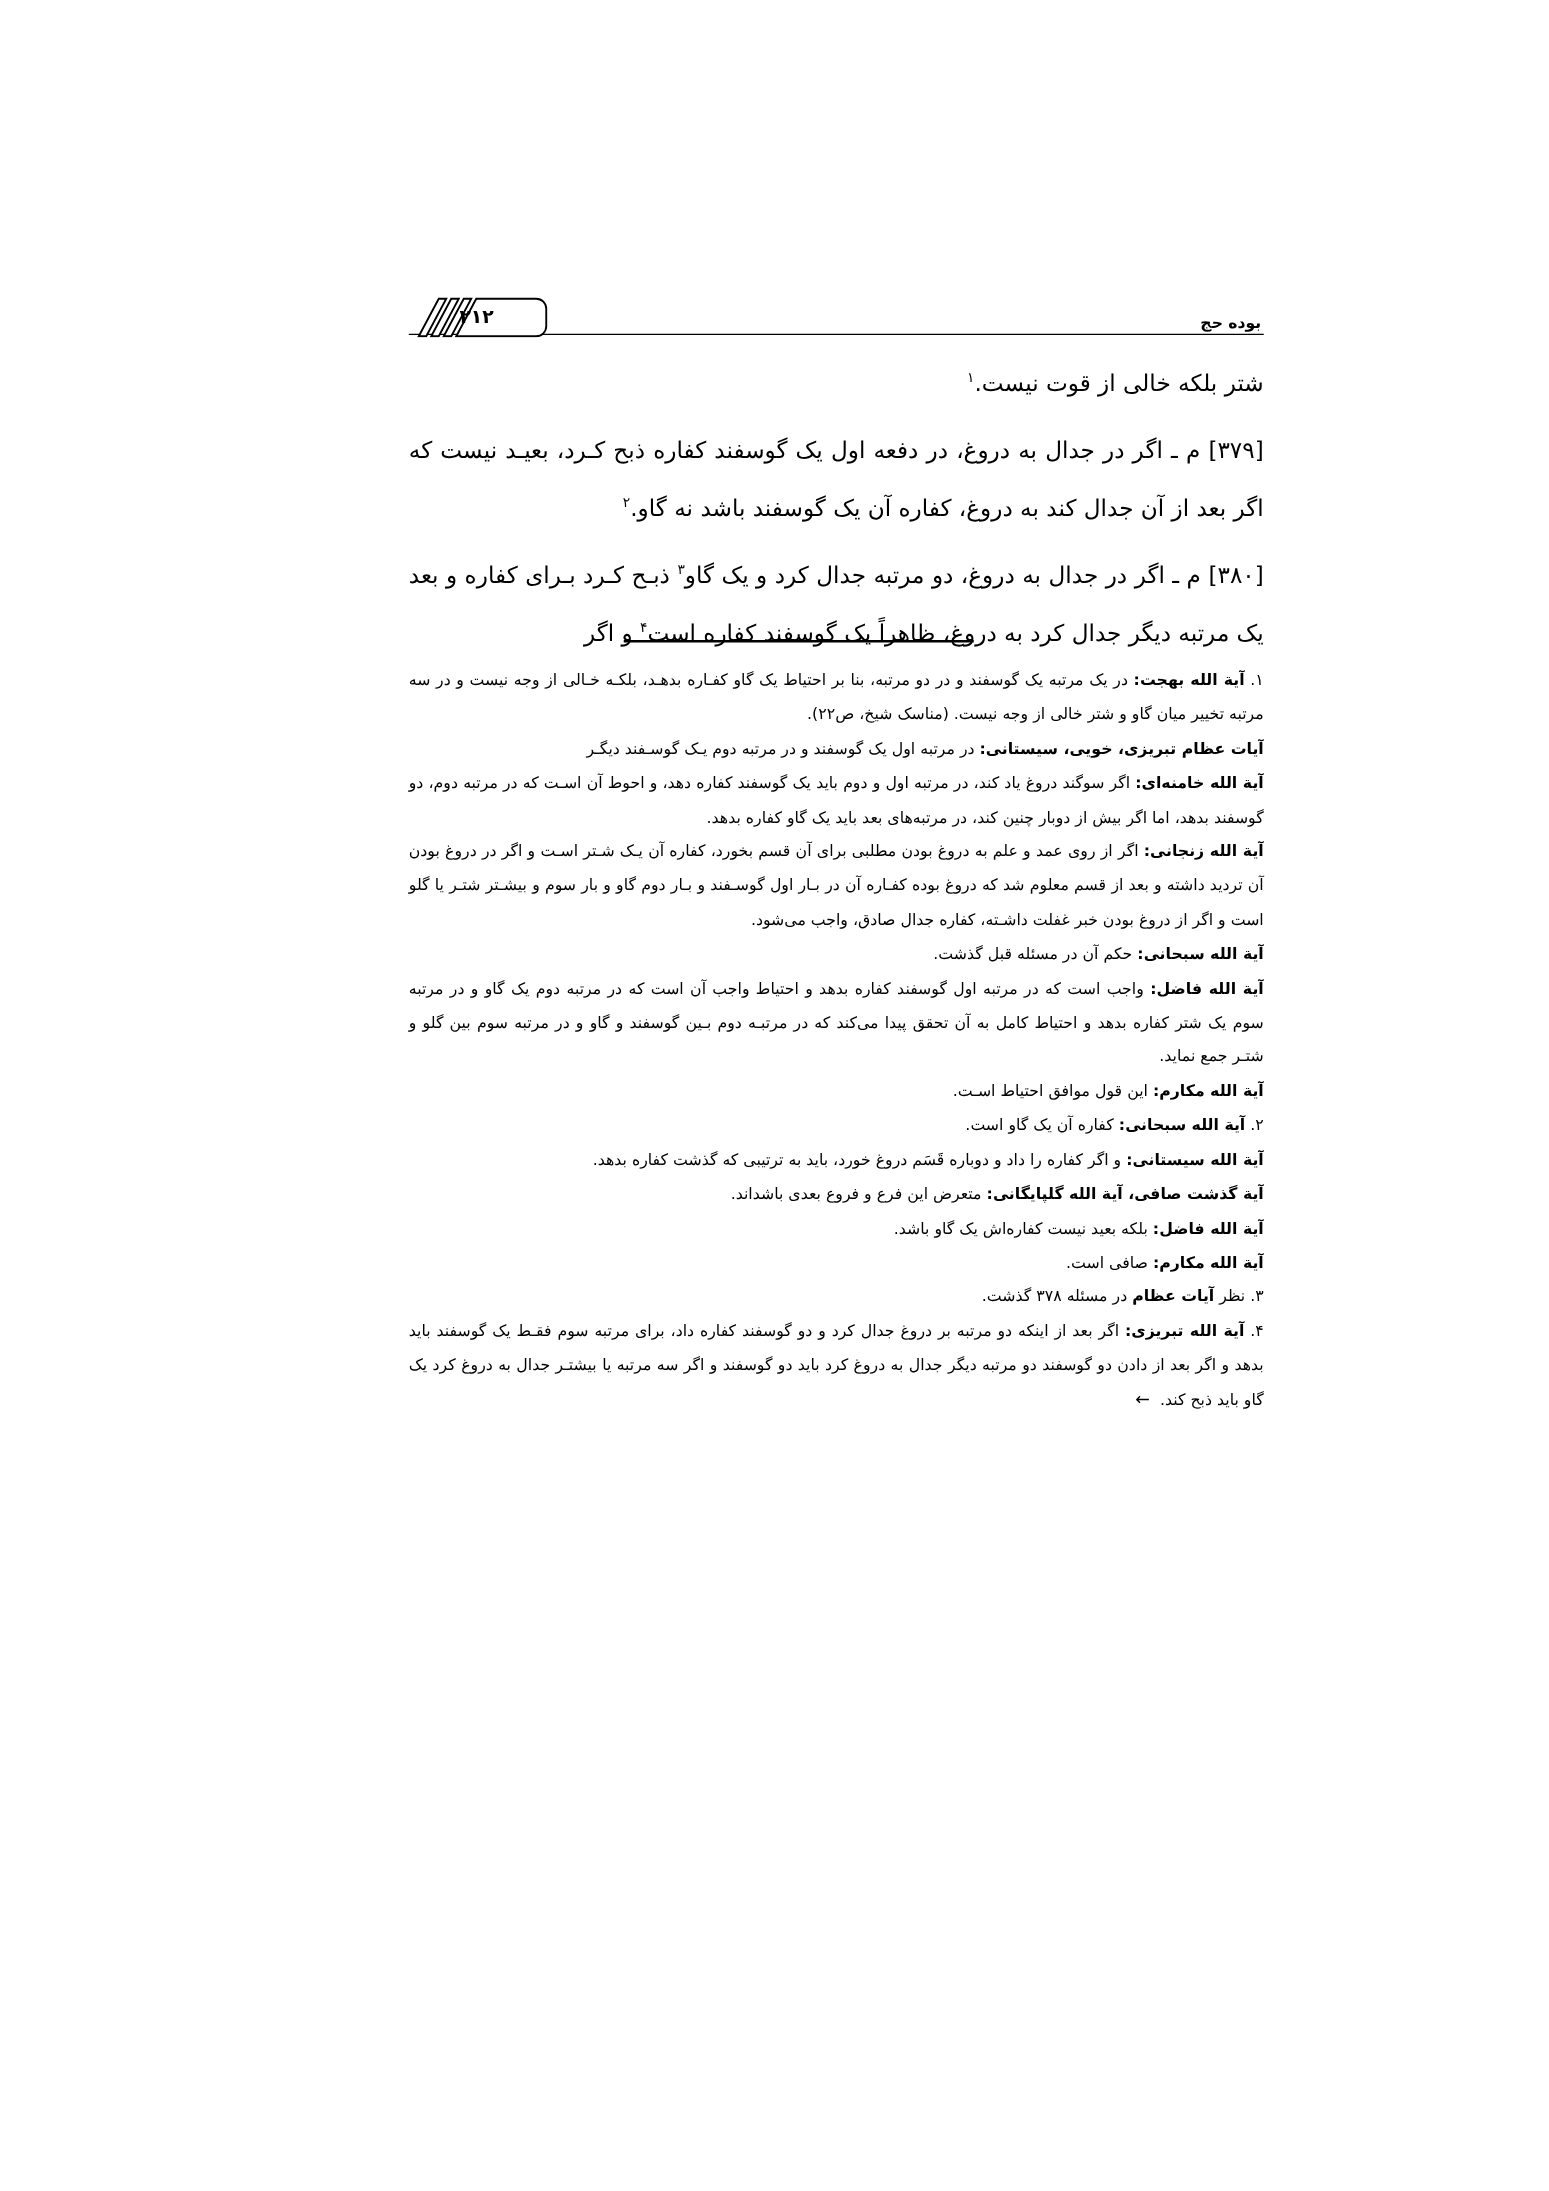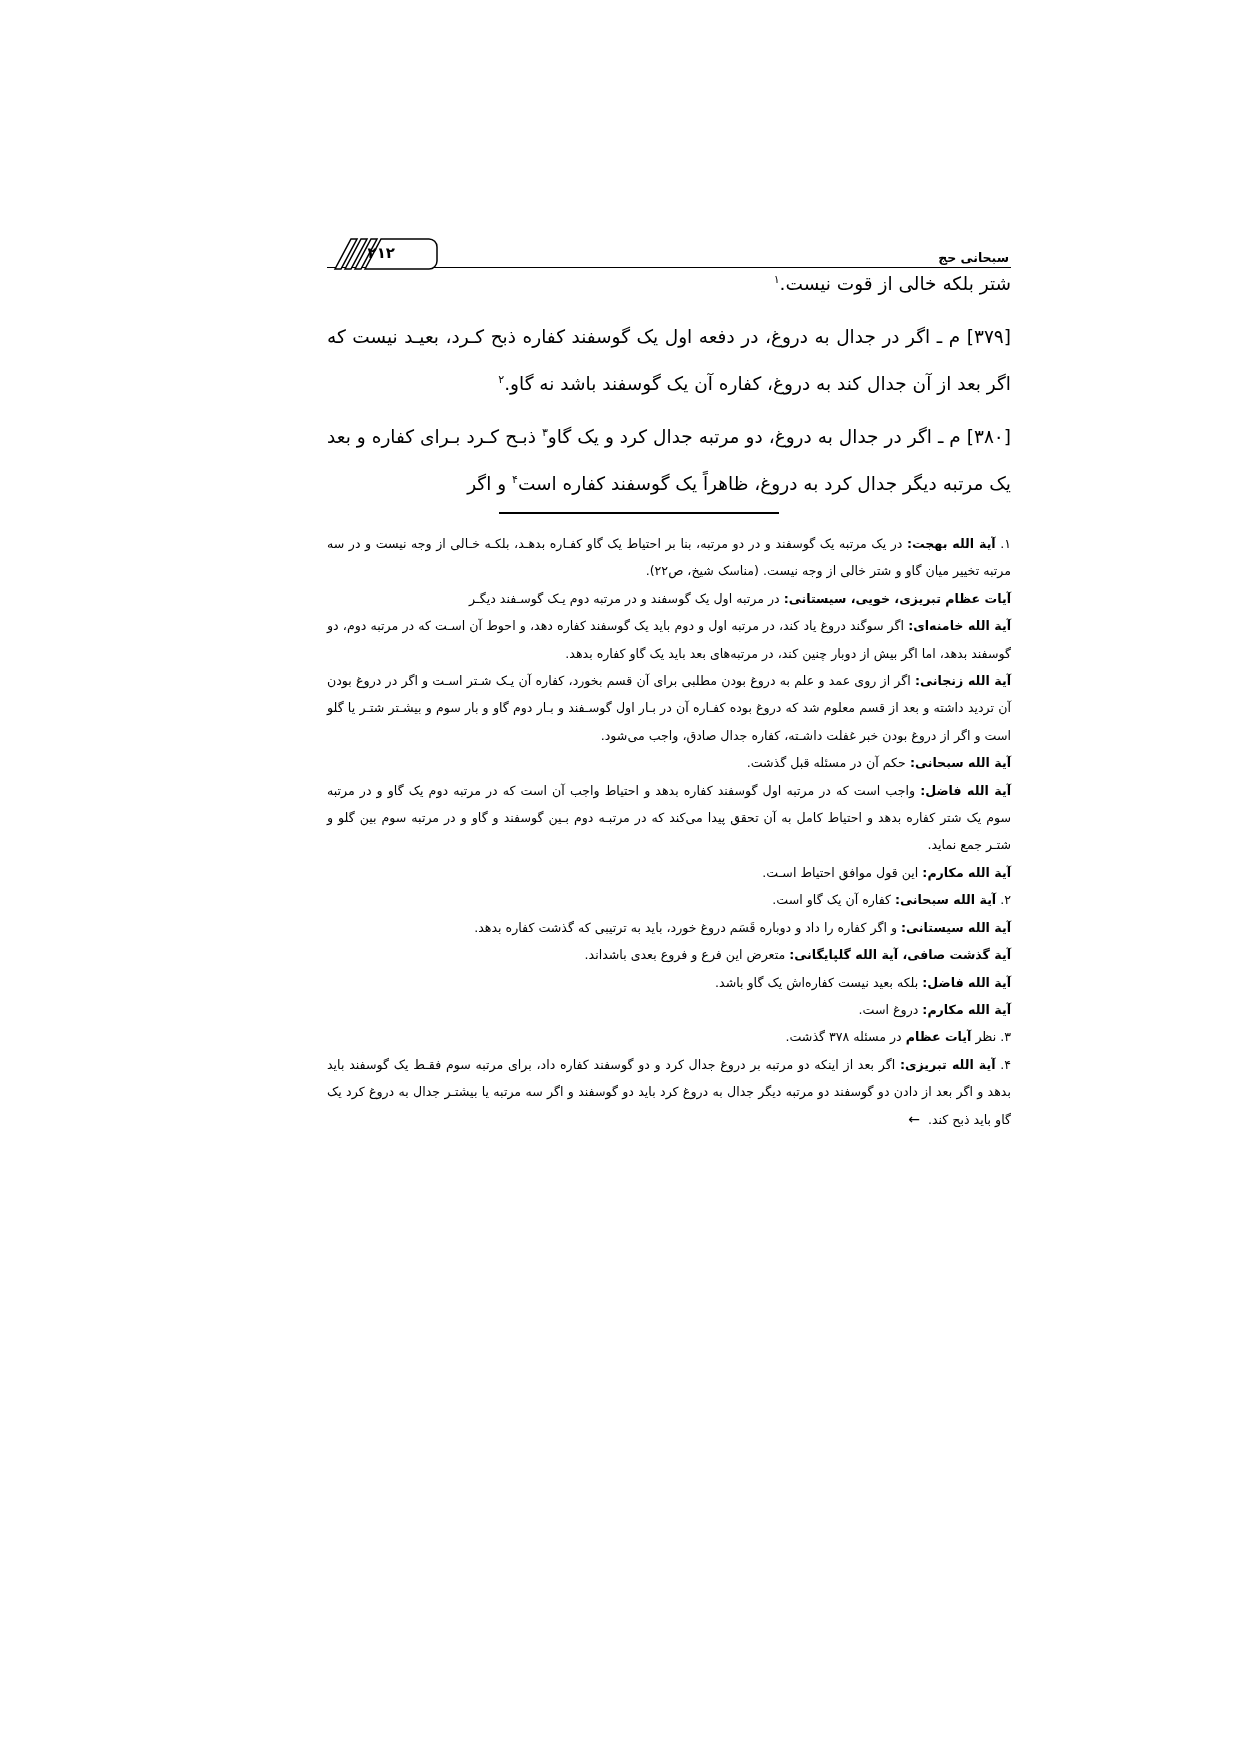--- a/index.html
+++ b/index.html
@@ -71,21 +71,21 @@
     top: 7px;
     width: 56px;
     font-size: 15px;
     font-weight: bold;
     line-height: 20px;
   }
 
   
   .body-block {
     position: absolute;
-    top: 260px;
+    top: 284px;
     right: 0;
     width: 684px;
     direction: rtl;
     text-align: justify;
     text-align-last: right;
     font-size: 18.5px;
     line-height: 47px;
   }
   .body-block p {
     margin: 0 0 6px 0;
@@ -144,21 +144,21 @@
   }
 </style>
 </head>
 <body>
 
 <div class="page">
 
   <div class="content">
 
     <div class="header">
-      <div class="header-title">سبحانی حج</div>
+      <div class="header-title">بوده حج</div>
       <div class="header-rule"></div>
       <div class="folio">
         <svg width="118" height="34" viewBox="0 0 118 34" xmlns="http://www.w3.org/2000/svg">
           <path d="M14 33 L30 3 L36 3 L20 33 Z" fill="#ffffff" stroke="#000" stroke-width="1.5"></path>
           <path d="M24 33 L40 3 L46 3 L30 33 Z" fill="#ffffff" stroke="#000" stroke-width="1.5"></path>
           <path d="M34 33 L50 3 L56 3 L40 33 Z" fill="#ffffff" stroke="#000" stroke-width="1.5"></path>
           <path d="M44 33 L60 3 L108 3 a8 8 0 0 1 8 8 L116 25 a8 8 0 0 1 -8 8 L44 33 Z" fill="#ffffff" stroke="#000" stroke-width="1.5"></path>
         </svg>
         <div class="folio-num">۲۱۲</div>
       </div>
@@ -234,21 +234,21 @@
       <div class="fn-line">
         <span class="auth">آیة گذشت صافی، آیة الله گلپایگانی:</span>
         <span>متعرض این فرع و فروع بعدی باشد‌اند.</span>
       </div>
       <div class="fn-line">
         <span class="auth">آیة الله فاضل:</span>
         <span>بلکه بعید نیست کفاره‌اش یک گاو باشد.</span>
       </div>
       <div class="fn-line">
         <span class="auth">آیة الله مکارم:</span>
-        <span>دروغ است.</span>
+        <span>صافی است.</span>
       </div>
 
       <div class="fn-item">
         <span class="fn-num">۳.</span>
         <span>نظر</span>
         <span class="auth">آیات عظام</span>
         <span>در مسئله ۳۷۸ گذشت.</span>
       </div>
 
       <div class="fn-item">

